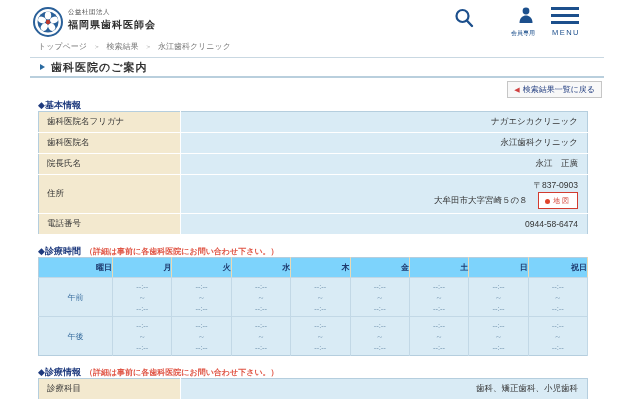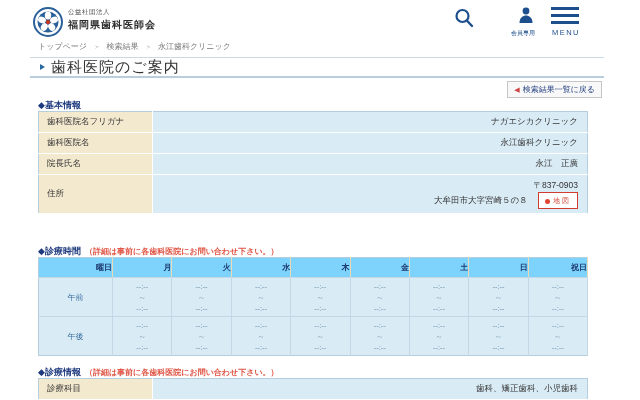--- a/index.html
+++ b/index.html
@@ -28,35 +28,35 @@
   .breadcrumb .crumb { color:#777; text-decoration:none; }
   .breadcrumb .sep { margin:0 4px; color:#999; font-size:7px; }
 
   
   .title-bar { position:absolute; left:30px; top:57px; width:574px; height:21px;
                border-top:1px solid #c9d8e2; border-bottom:2px solid #b9cfdd;
                display:flex; align-items:center; }
   .title-tri { width:0; height:0; border-left:5px solid #2a6aa0;
                border-top:3.5px solid transparent; border-bottom:3.5px solid transparent;
                margin-left:10px; margin-right:6px; }
-  .page-title { font-size:15px; font-weight:normal; color:#333; letter-spacing:1px;text-align:center; }
+  .page-title { font-size:11px; font-weight:bold; color:#333; letter-spacing:1px;text-align:center; }
 
   
   .back-link { position:absolute; right:38px; top:81px; font-size:8px; color:#1e3a7e;
                background:#f8f8f8; border:1px solid #c6c6c6; padding:2px 6px; cursor:pointer; }
   .back-arrow { color:#d04040; margin-right:3px; font-size:7px; }
 
   
   .sec-heading { position:absolute; left:38px; font-size:9px; font-weight:bold; color:#1e3a7e; }
   .sec-note { font-weight:bold; font-size:8px; color:#e05545; margin-left:4px; }
 
   
   table { border-collapse:collapse; table-layout:fixed; }
   .info-table { position:absolute; left:38px; width:550px; border:1px solid #b5cede; }
-  .info-table th { width:114px; background:#f3e9cf; font-size:8.5px; font-weight:normal;
+  .info-table th { width:142px; background:#f3e9cf; font-size:8.5px; font-weight:normal;
                    color:#333; text-align:left; padding:4px 8px; vertical-align:middle;
                    border-bottom:1px solid #fff; border-right:1px solid #fff; }
   .info-table td { background:#d9ebf5; font-size:8.5px; color:#333; text-align:right;
                    padding:4px 9px; vertical-align:middle; border-bottom:1px solid #fff; }
   .addr-line { line-height:13px; }
   .map-btn { display:inline-block; margin-left:8px; background:#fff; border:1px solid #d23b2f;
              color:#d23b2f; font-size:7px; padding:1px 6px; letter-spacing:2px; cursor:pointer;
              vertical-align:middle; }
   .map-dot { display:inline-block; width:5px; height:5px; border-radius:50%;
              background:#e0442c; margin-right:3px; vertical-align:middle; }
@@ -160,20 +160,24 @@
     <tr>
       <th>住所</th>
       <td>
         <div class="addr-line">〒837-0903</div>
         <div class="addr-line">
           <span>大牟田市大字宮崎５の８</span>
           <span class="map-btn"><span class="map-dot"></span><span>地図</span></span>
         </div>
       </td>
     </tr>
+    <tr>
+      <th>電話番号</th>
+      <td>0944-58-6474</td>
+    </tr>
   </tbody>
     </table>
 
   <div class="sec-heading" style="top:245px;">
     <span>◆診療時間</span><span class="sec-note">（詳細は事前に各歯科医院にお問い合わせ下さい。）</span>
   </div>
 
   <table class="hours-table">
     <colgroup>
       <col style="width:74px;">

